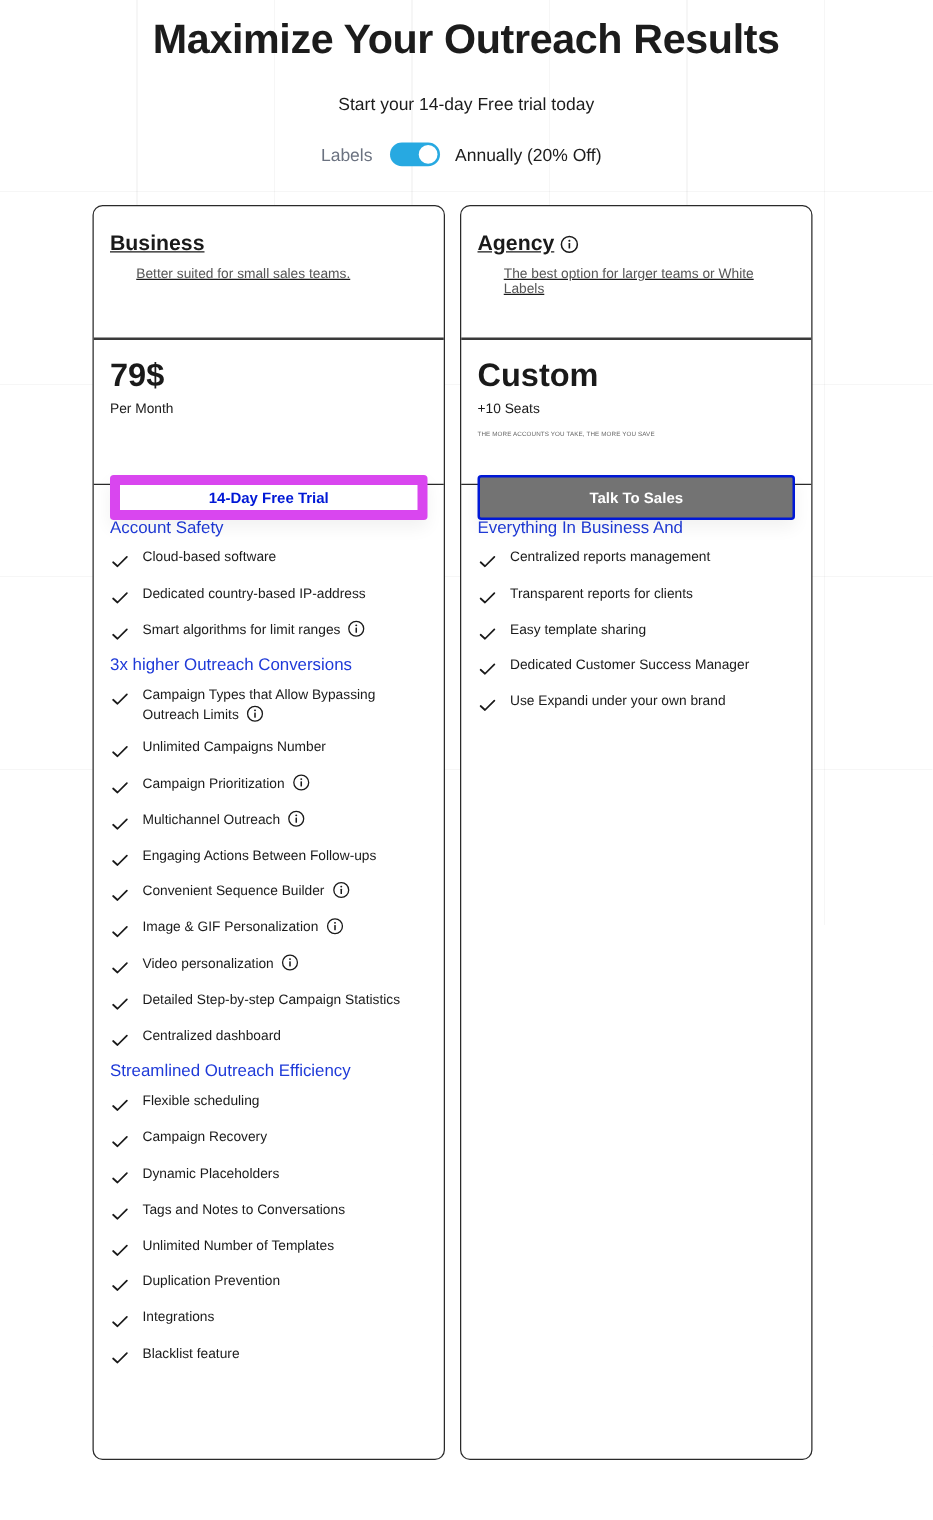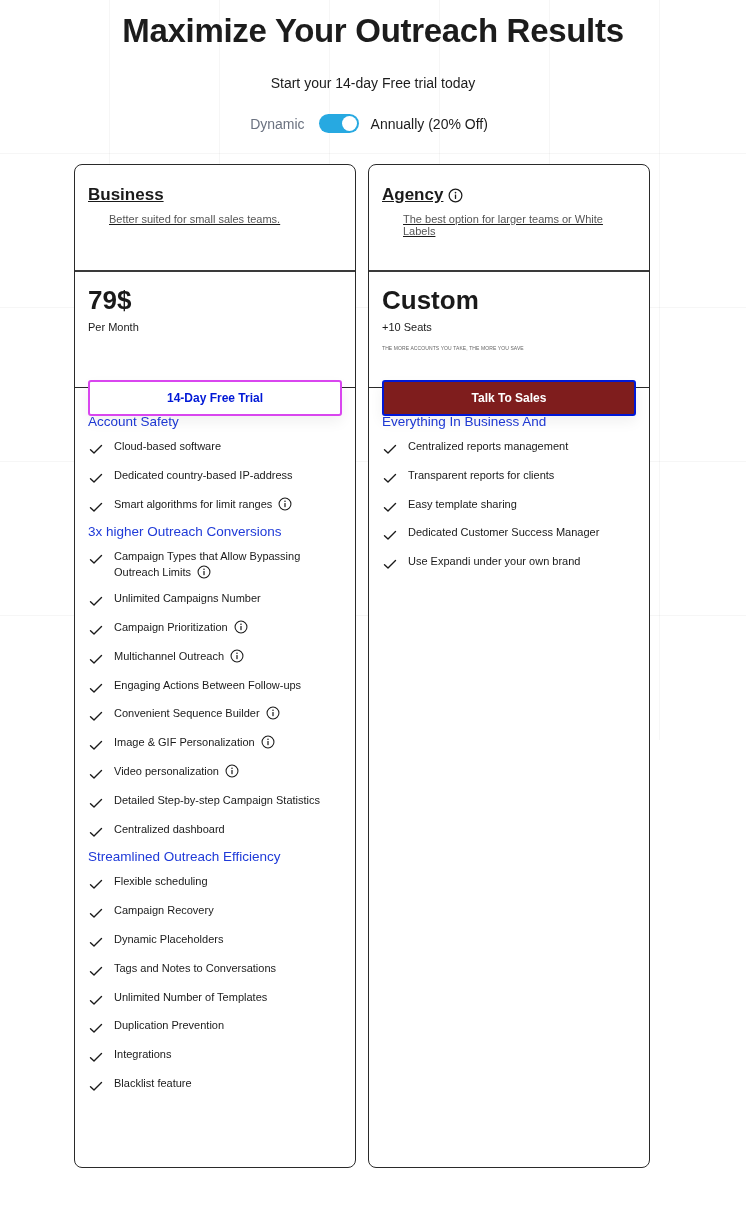--- a/index.html
+++ b/index.html
@@ -55,41 +55,41 @@
   .sec-price { height: 116px; border-bottom: 1.5px solid #2a2a2a; padding: 14px 13px 0 13px; position: relative; }
   .price { font-size: 26px; font-weight: 700; color: #1a1a1a; line-height: 1.1; }
   .price-sub { font-size: 11px; color: #1a1a1a; margin-top: 6px; }
   .price-note { font-size: 5px; color: #666; margin-top: 12px; letter-spacing: 0.1px; text-transform: uppercase; }
   .btn {
     position: absolute; left: 13px; right: 13px; top: 108px; height: 36px;
     border-radius: 3px; display: flex; align-items: center; justify-content: center;
     font-size: 12px; font-weight: 700; cursor: pointer;
     box-shadow: 0 6px 14px rgba(0,0,0,0.06);
   }
-  .btn.outline { border: 2px solid #d946ef; color: #0018d6; background: #fff; }
-  .btn.solid { background: #7f1d1d; color: #fff; border: 2px solid #0018d6; }
+  .btn.outline { border: 8px solid #d946ef; color: #0018d6; background: #fff; }
+  .btn.solid { background: #737373; color: #fff; border: 2px solid #0018d6; }
 
   .features { padding: 26px 13px 0 13px; }
   .group-title { font-size: 13.5px; color: #1f3ad8; margin-bottom: 9px; }
   .group + .group { margin-top: 6px; }
   .feat { display: flex; align-items: flex-start; font-size: 11px; color: #1a1a1a; line-height: 16px; margin-bottom: 9.8px; }
   .feat .check { width: 16px; height: 16px; margin-right: 10px; flex: none; margin-top: 3px; }
   .info { display: inline-block; width: 14px; height: 14px; vertical-align: -3px; margin-left: 6px; }
   .plan-name .info { width: 15px; height: 15px; margin-left: 0; }
 </style>
 </head>
 <body>
 
 <div class="bg-fade"></div>
 
 <header class="header">
   <h1 class="title">Maximize Your Outreach Results</h1>
   <p class="subtitle">Start your 14-day Free trial today</p>
   <div class="billing-toggle">
-    <span class="lbl-monthly">Dynamic</span>
+    <span class="lbl-monthly">Labels</span>
     <div class="switch">
         <div class="knob"></div>
       </div>
     <span class="lbl-annual">Annually (20% Off)</span>
   </div>
 </header>
 
 <section class="card business">
   <div class="sec-head">
     <div class="plan-name">

